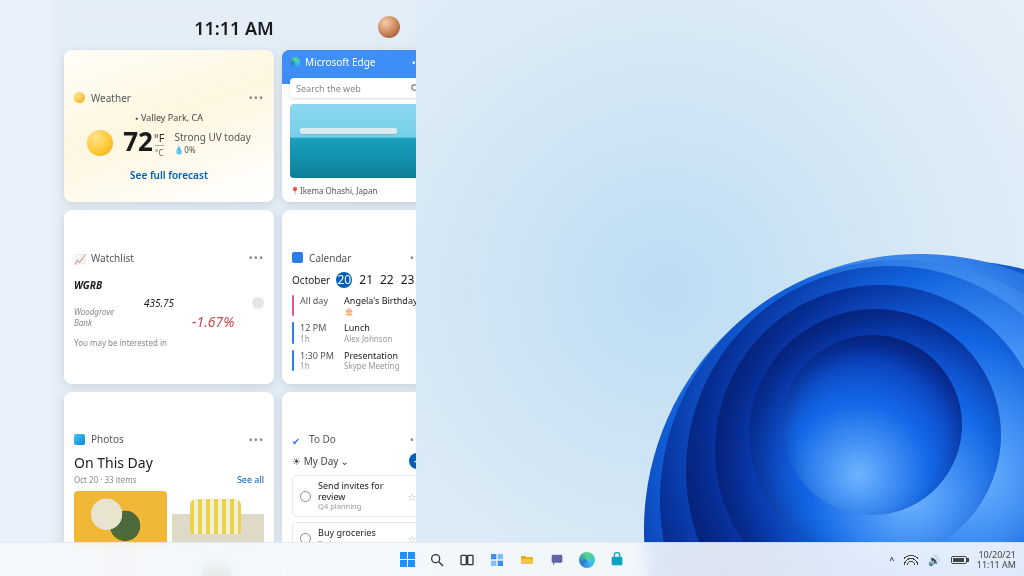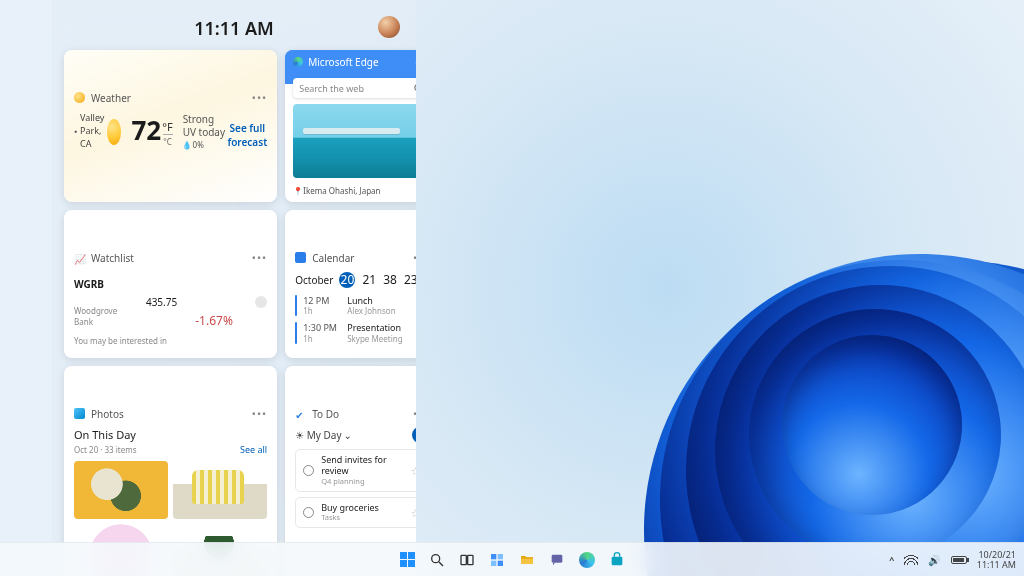--- a/index.html
+++ b/index.html
@@ -45,21 +45,21 @@
   .grid { display:grid; grid-template-columns: 1fr 1fr; gap:8px; margin-top:4px; }
   .card {
     background: var(--card-bg); border-radius:8px; box-shadow: var(--shadow);
     padding:8px 10px 10px 10px; font-size:10px; color:#1b1b1b;
     position:relative;
   }
   .card-head { display:flex; align-items:center; gap:6px; margin-bottom:6px; color:#555; font-size:10px;margin-top:32px; }
   .card-head .title { flex:1; }
   .more { letter-spacing:1px; color:#888; font-size:11px; cursor:pointer; user-select:none; }
   
-  .weather-body { display:flex; flex-direction:row; align-items:center; gap:2px; }
+  .weather-body { display:flex; flex-direction:column; align-items:center; gap:2px; }
   .loc { font-size:9px; color:#444; display:flex; align-items:center; gap:3px; }
   .pin::before { content:"\25CF"; font-size:5px; position:relative; top:-1px; }
   .wrow { display:flex; align-items:center; gap:10px; margin-top:2px; }
   .sun {
     width:26px; height:26px; border-radius:50%;
     background: radial-gradient(circle at 35% 30%, #ffe38a 0%, #ffc935 55%, #f3a80e 100%);
   }
   .temp { display:flex; align-items:flex-start; }
   .temp .big { font-size:26px; font-weight:700; line-height:1; }
   .temp .deg { font-size:11px; margin-top:2px; margin-left:1px; color:#333; }
@@ -83,25 +83,25 @@
     background: linear-gradient(#8cd9ef 0%, #74cfe8 45%, #1aa0bd 46%, #1493b0 70%, #0e7d96 100%);
     position:relative;
   }
   .edge-img::after{
     content:""; position:absolute; left:10px; right:30px; top:24px; height:6px;
     background:#d8ebf0; border-radius:2px; box-shadow:0 1px 0 rgba(0,0,0,.1);
   }
   .edge-caption { margin:0 8px 6px 8px; display:flex; align-items:center; font-size:8px; color:#555; }
   .edge-caption .exp { margin-left:auto; }
   
-  .wl-row { display:flex; align-items:center; gap:18px; font-size:10px; padding:4px 0; }
+  .wl-row { display:flex; align-items:center; gap:18px; font-size:10px; padding:4px 0;font-style:italic; }
   .wl-tkr { flex:1; }
   .wl-tkr b{ font-size:10px; } .wl-tkr small{ color:#888; font-size:8px; display:block;margin-top:14px; }
   .wl-price { width:42px; text-align:right; }
-  .wl-chg { width:42px; font-size:12px;margin-top:37px; }
+  .wl-chg { width:42px; text-align:right; font-size:14px;margin-top:37px; }
   .wl-circ { width:12px; height:12px; border-radius:50%; background:#e6e6e6; }
   .wl-note { color:#888; font-size:8px; margin:2px 0 2px 0; }
   
   .cal-head { display:flex; align-items:center; gap:6px; font-size:10px; margin-bottom:4px; }
   .cal-days { margin-left:auto; display:flex; gap:7px; font-size:12px; align-items:center; }
   .cal-days .today {
     background:var(--accent); color:#fff; border-radius:50%;
     width:16px; height:16px; display:flex; align-items:center; justify-content:center;
   }
   .cal-days .arrow{ color:#888; }
@@ -278,26 +278,32 @@
       <div class="card-head">
         <span class="ci" style="background:#2b7de9;border-radius:2px;"></span>
         <span class="title">Calendar</span>
         <span class="more">•••</span>
       </div>
       <div class="cal-head">
         <span>October</span>
         <span class="cal-days" id="cal-days">
             <span class="today">20</span>
             <span>21</span>
-            <span>38</span>
+            <span>22</span>
             <span>23</span>
             <span class="arrow">›</span>
           </span>
       </div>
       <div id="cal-items">
+  <div class="cal-item">
+    <div class="cal-bar" style="background:#e255a1"></div>
+    <div class="cal-time">All day<small></small></div>
+    <div class="cal-body">Angela's Birthday<small>🎂</small></div>
+
+  </div>
   <div class="cal-item">
     <div class="cal-bar" style="background:#2b7de9"></div>
     <div class="cal-time">12 PM<small>1h</small></div>
     <div class="cal-body">Lunch<small>Alex  Johnson</small></div>
     <div class="cal-dots">•<br>•<br>•</div>
   </div>
   <div class="cal-item">
     <div class="cal-bar" style="background:#2b7de9"></div>
     <div class="cal-time">1:30 PM<small>1h</small></div>
     <div class="cal-body">Presentation<small>Skype Meeting</small></div>
@@ -307,21 +313,21 @@
     </div>
 
     <div class="card">
       <div class="card-head">
         <span class="ci" style="background:linear-gradient(135deg,#4fc3f7,#0288d1);border-radius:2px;"></span>
         <span class="title">Photos</span>
         <span class="more">•••</span>
       </div>
       <div class="photos-sub">
         <div>
-          <div style="font-size:11px;">On This Day</div>
+          <div style="font-size:14px;">On This Day</div>
           <small>Oct 20 · 33 items</small>
         </div>
         <span class="seeall">See all</span>
       </div>
       <div class="ph-grid">
         <div class="ph ph1"></div>
         <div class="ph ph2"></div>
         <div class="ph ph3"></div>
         <div class="ph ph4"></div>
       </div>

